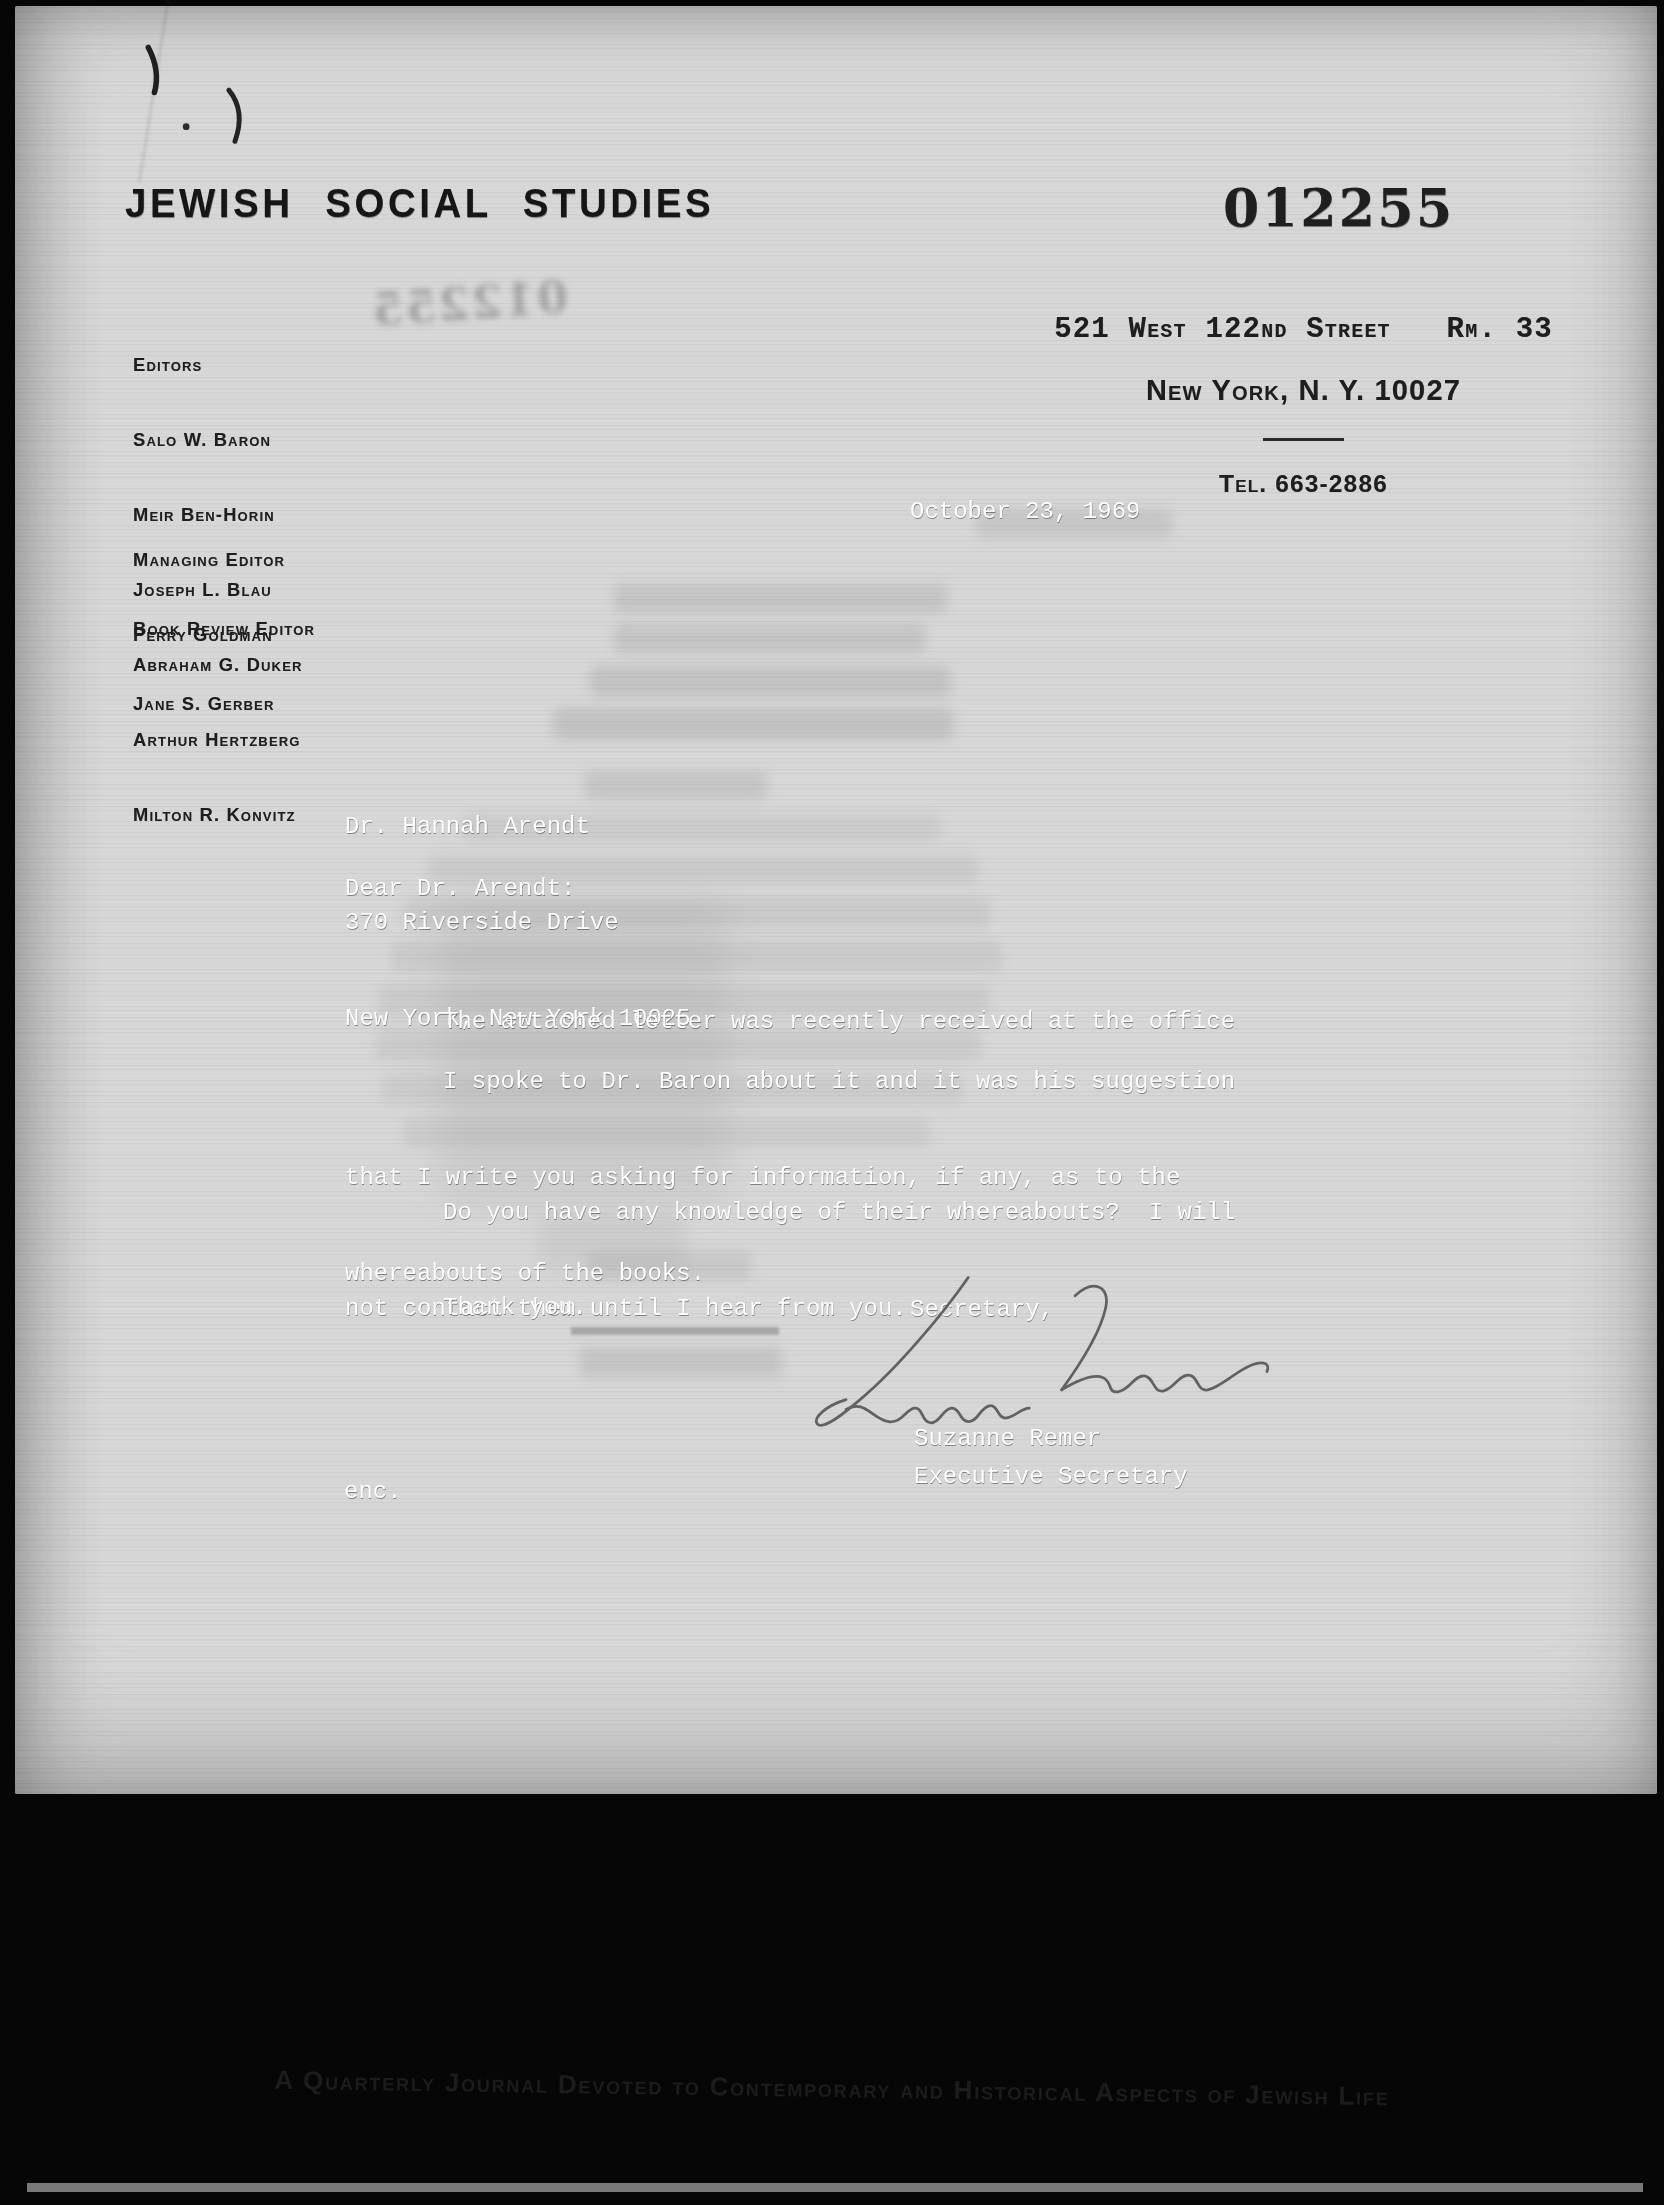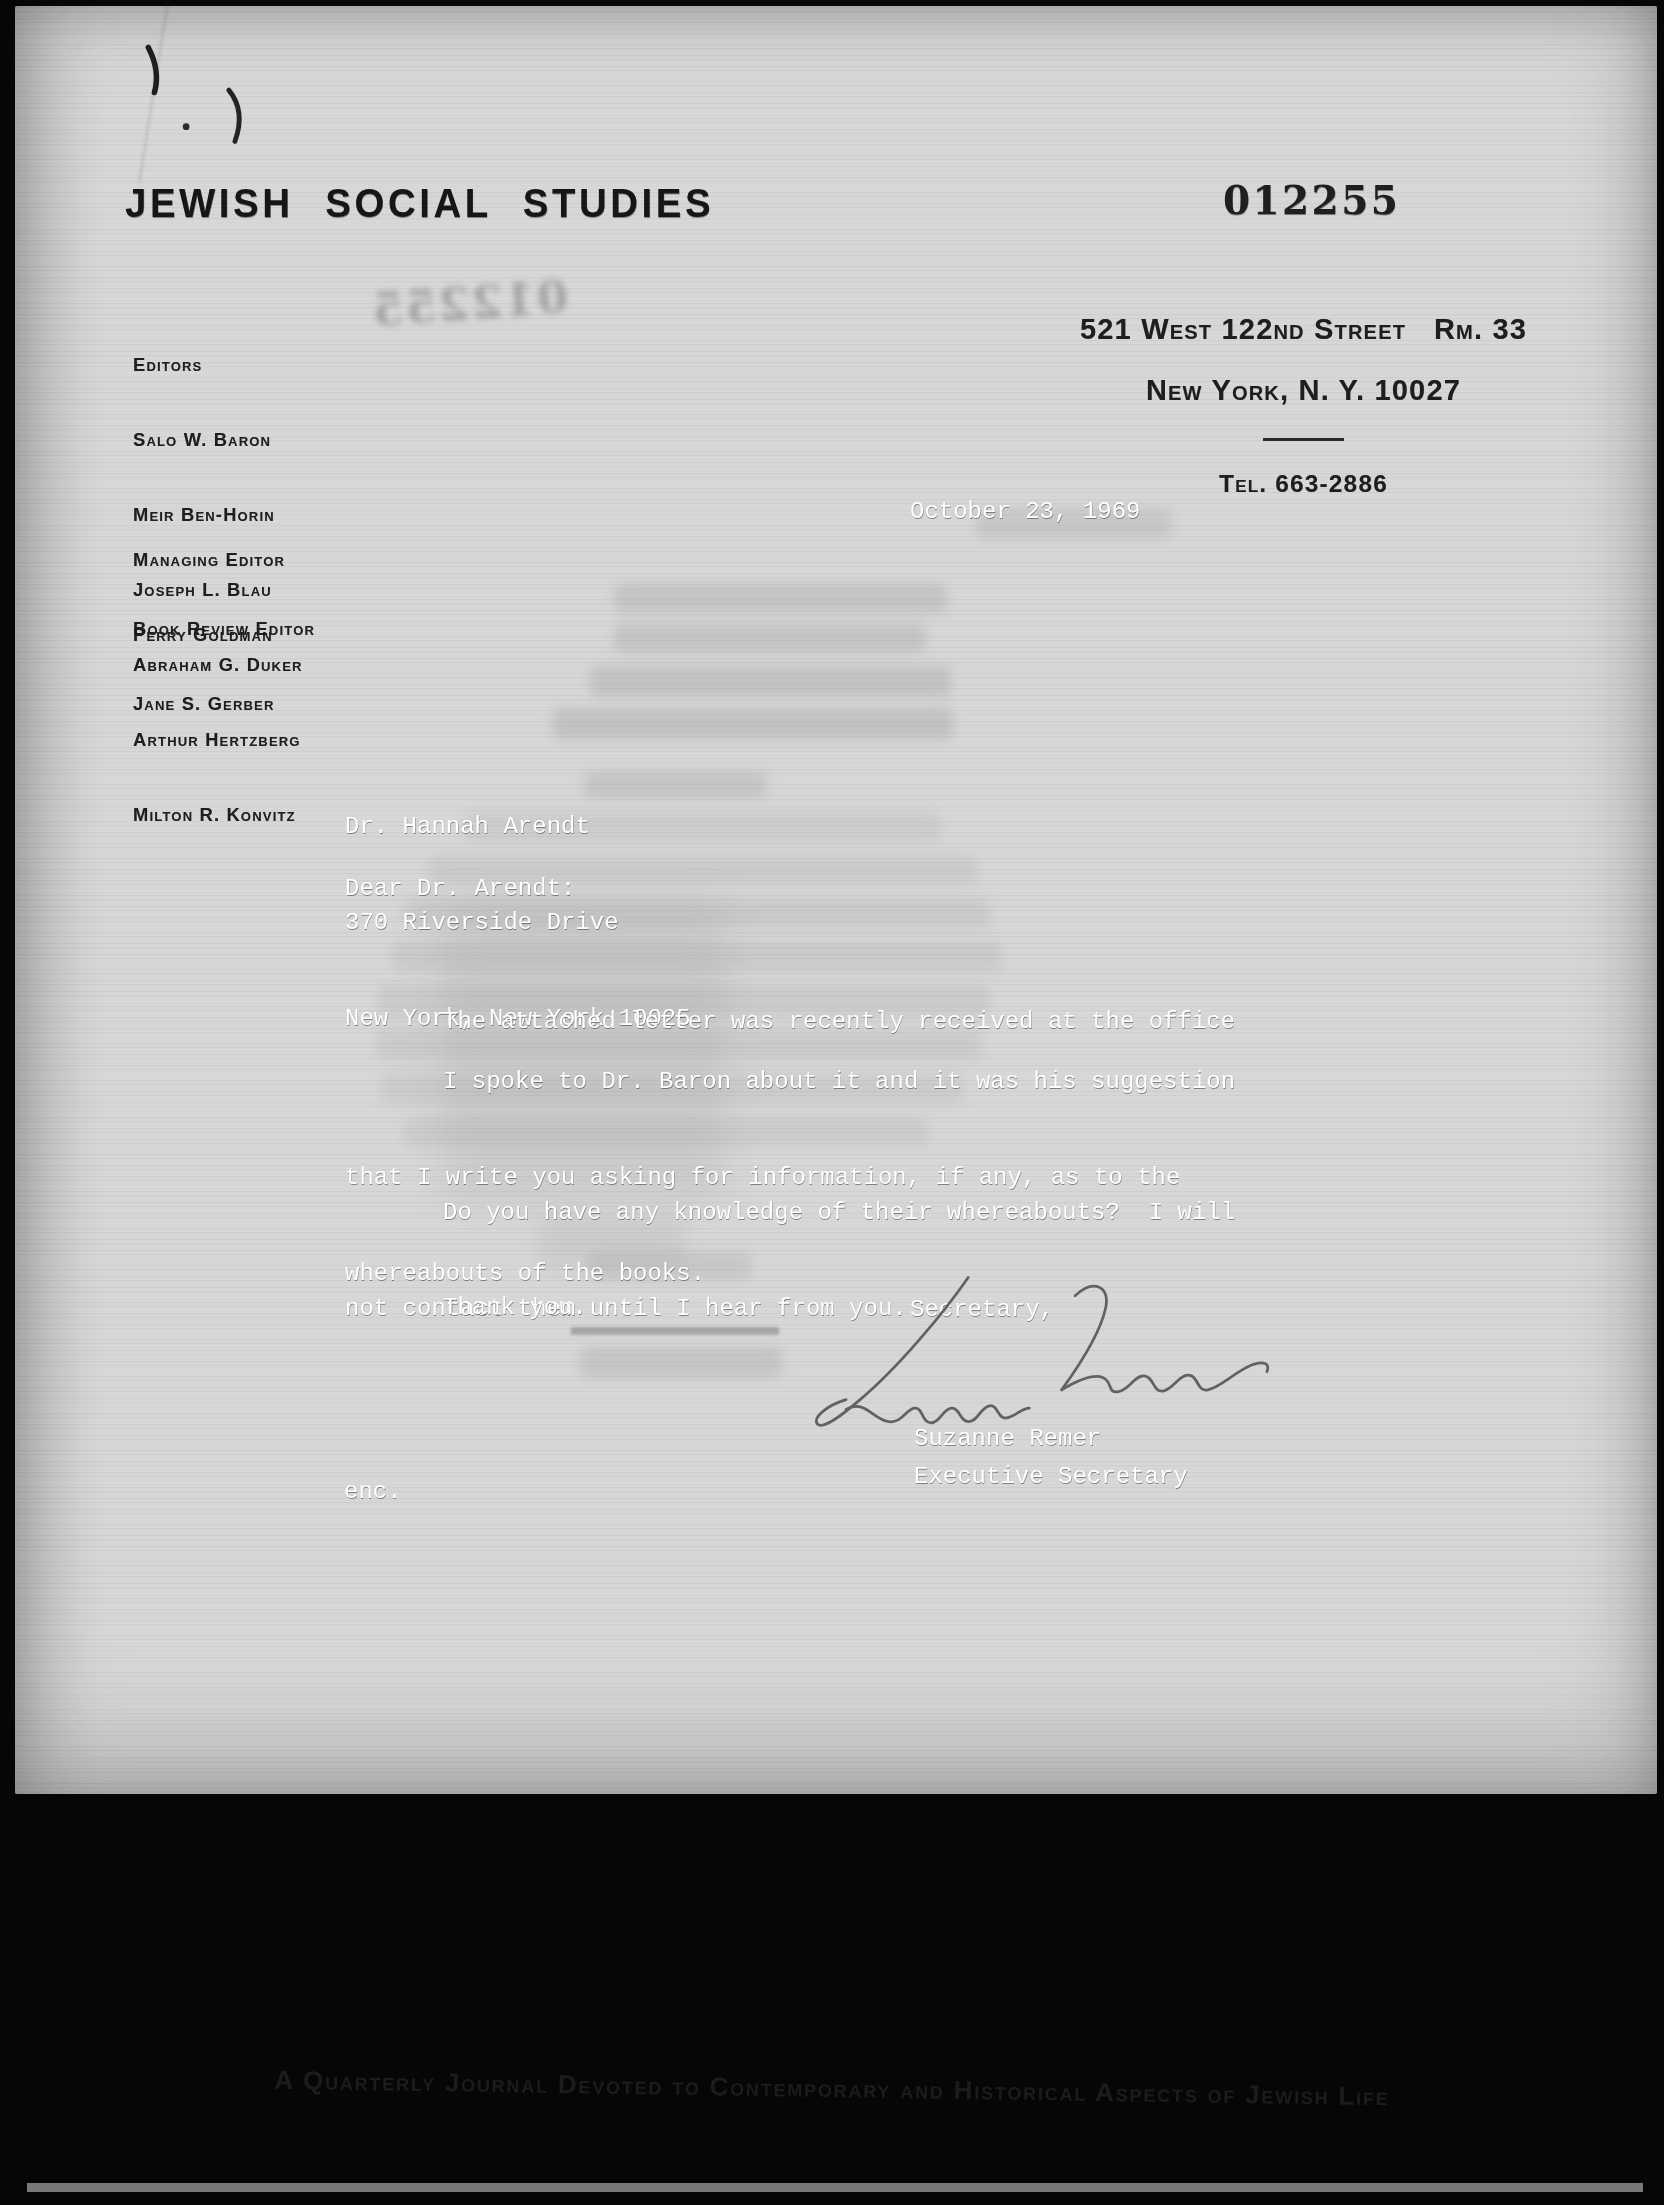--- a/index.html
+++ b/index.html
@@ -50,26 +50,26 @@
   .title {
     position:absolute; left:125px; top:181px;
     font-family:"Liberation Sans", sans-serif;
     font-weight:700; font-size:40px; letter-spacing:3.7px; word-spacing:18.3px;
     color:#161616; transform:scaleX(0.96); transform-origin:left top;
     text-shadow:0.4px 0.5px 0.6px rgba(10,10,10,0.4);
   }
   .stamp {
     position:absolute; left:1223px; top:177px;
     font-family:"DejaVu Serif", serif; font-weight:700;
-    font-size:39px; letter-spacing:2.4px; color:#1f1f1f;
+    font-size:52px; letter-spacing:2.4px; color:#1f1f1f;
     text-shadow:0.3px 0.5px 0.7px rgba(10,10,10,0.45);
   }
   .editors-block { line-height:25px; font-size:18.3px; }
   .addr-block { left:1027px; top:288px; width:553px; text-align:center; }
-  .addr-block .a1 { font-size:29px; line-height:39px; }
+  .addr-block .a1 { font-size:29px; line-height:39px;font-family:Liberation Mono, monospace; }
   .addr-block .a2 { font-size:29px; line-height:39px; }
   .addr-rule { width:81px; height:3.1px; background:#2a2a2a; margin:5.5px auto 6.1px auto; }
   .addr-block .a3 { font-size:24.4px; line-height:29px; }
   .footer {
     left:0; top:2073px; width:1664px; text-align:center;
     font-size:26px; letter-spacing:1.8px;
     transform:rotate(0.85deg); color:#1c1c1c;
   }
 
   

